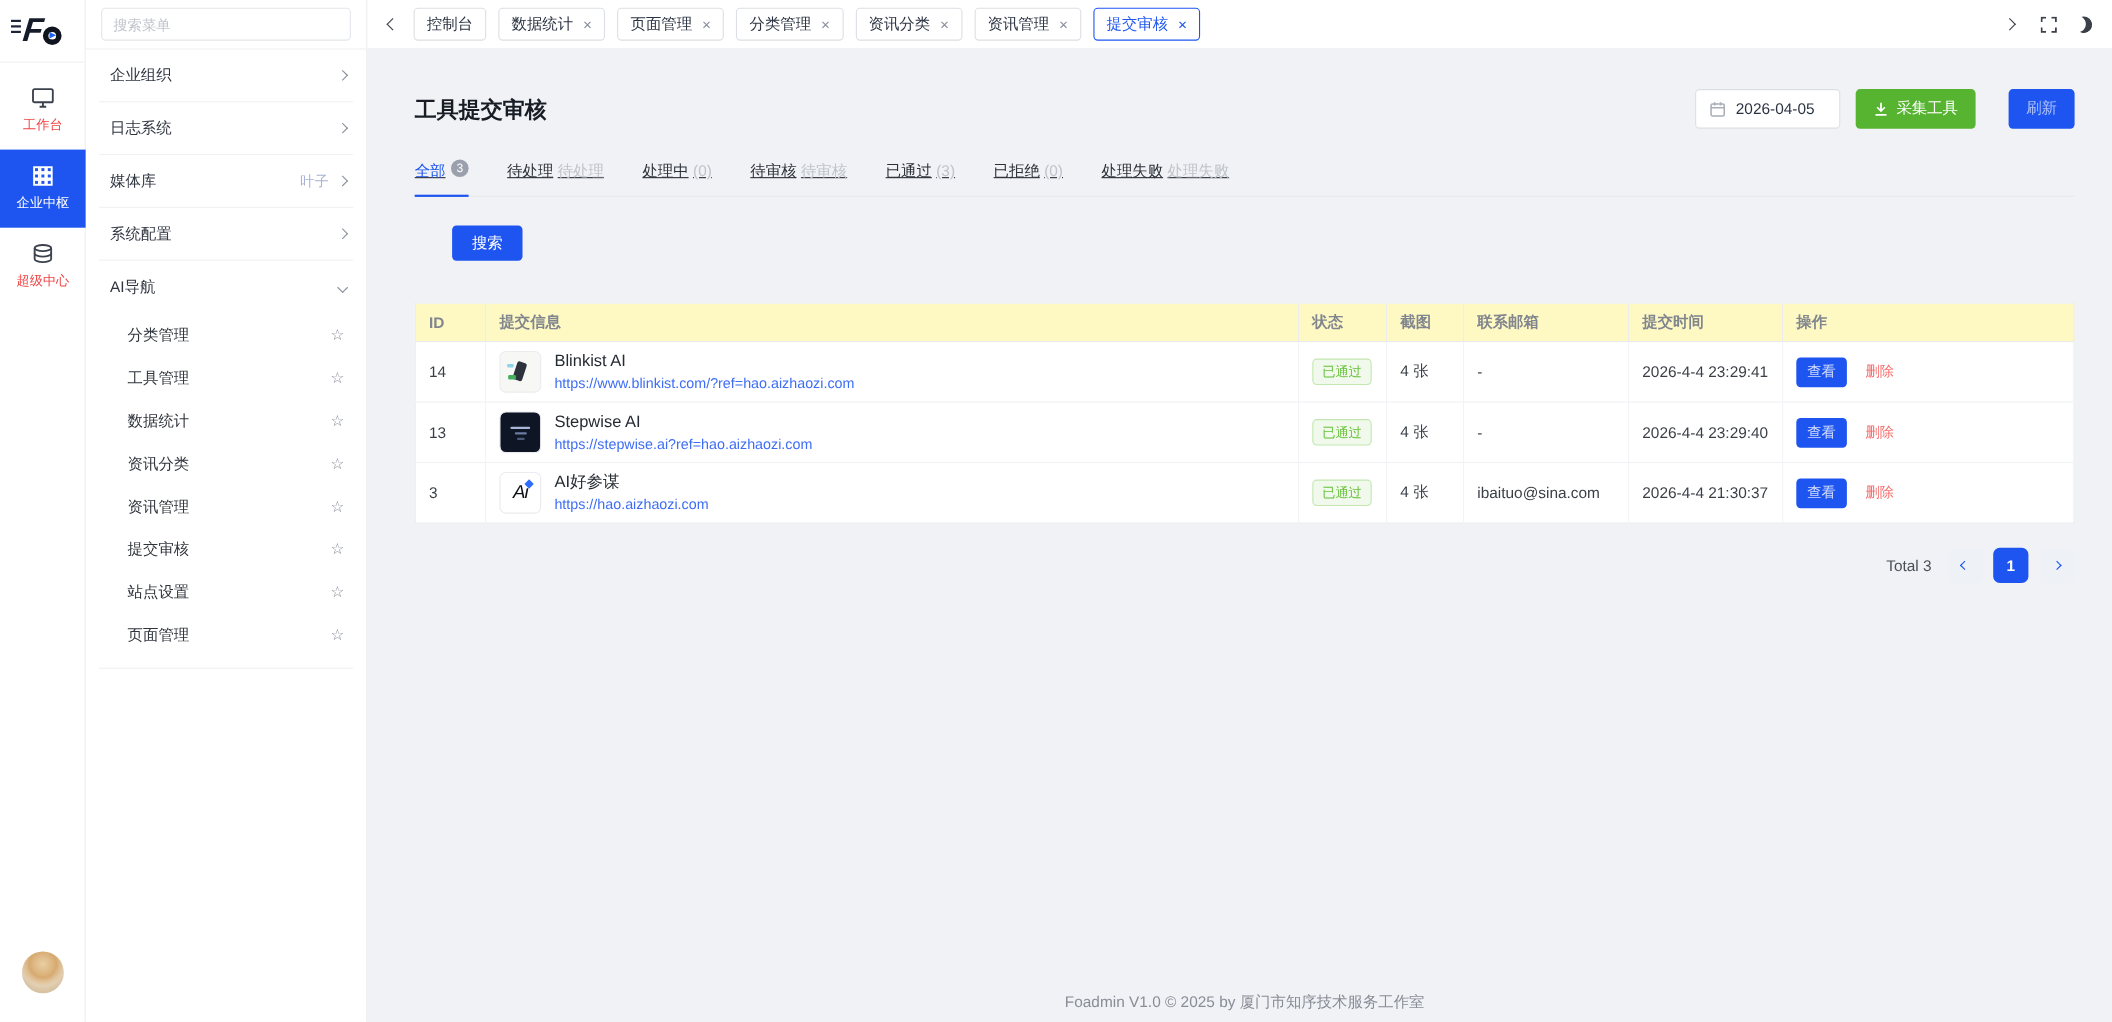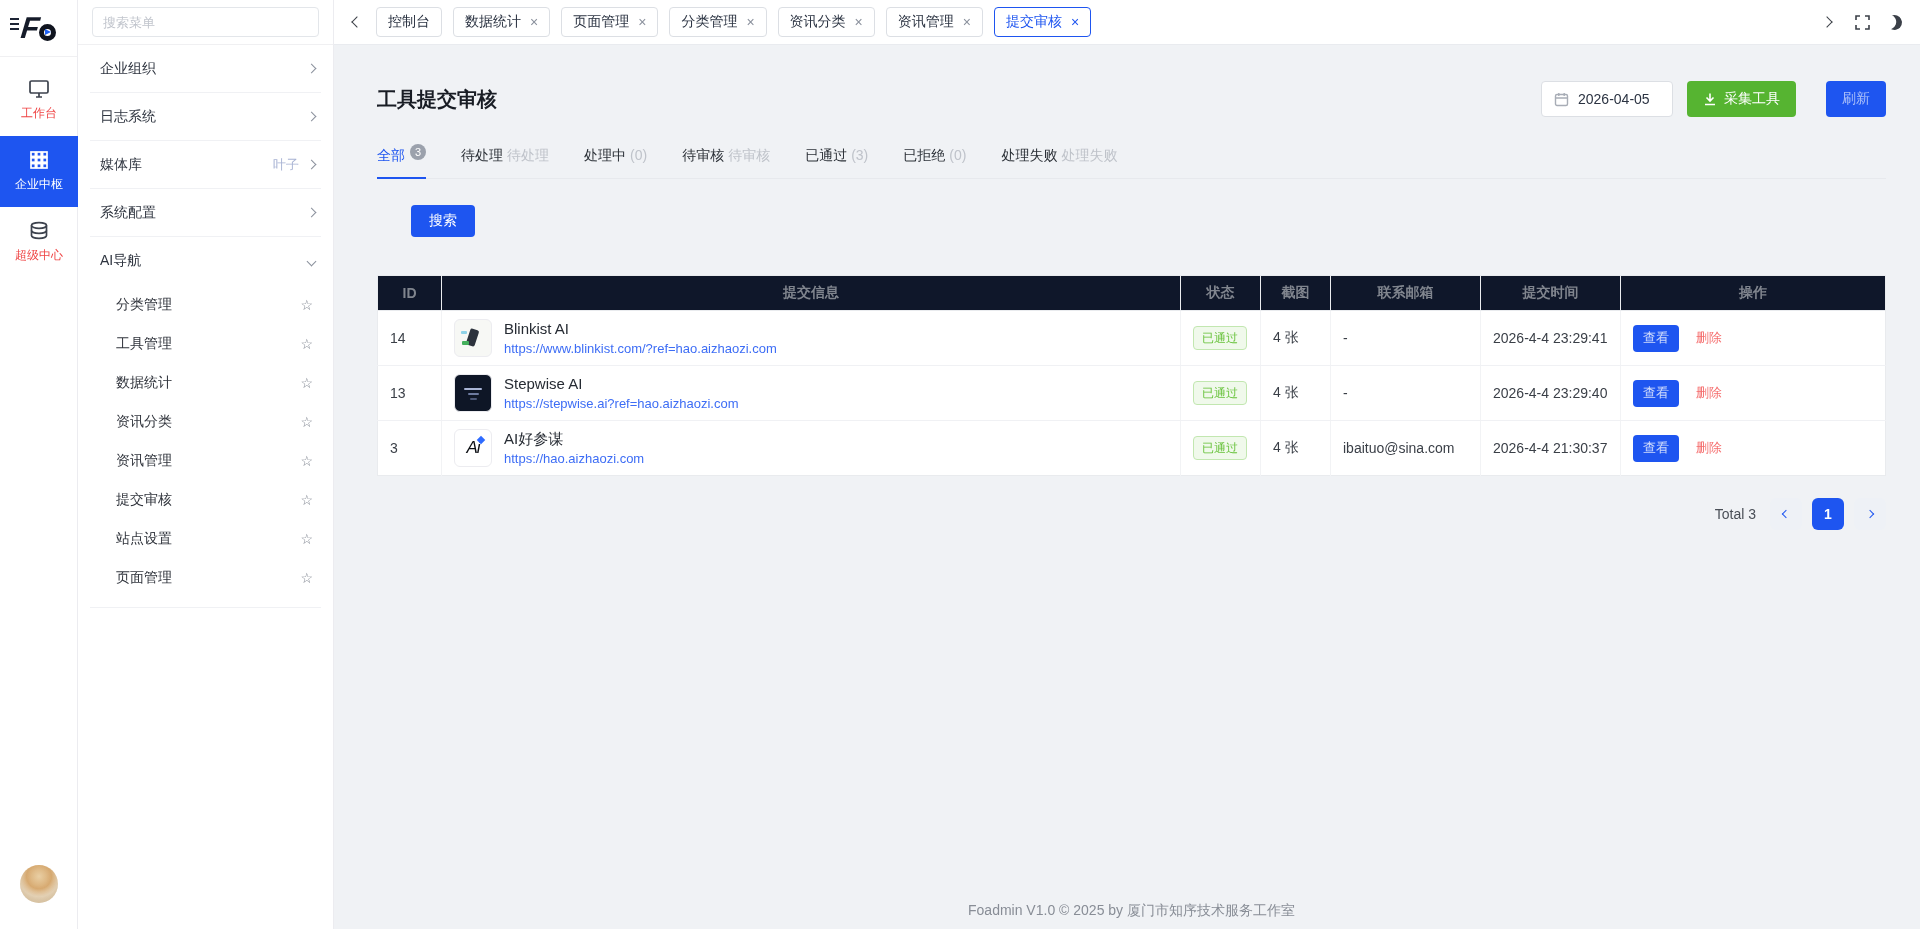--- a/index.html
+++ b/index.html
@@ -56,34 +56,34 @@
   .moon { width:15px; height:15px; border-radius:50%; box-shadow:inset -5px -3px 0 0 #3b4048; transform:rotate(-25deg); cursor:pointer; }
 
   .content { flex:1; padding:0 34px 0 43px; display:flex; flex-direction:column; position:relative; }
   .page-header { margin-top:36px; display:flex; align-items:center; }
   .page-title { font-size:20px; font-weight:bold; color:#181c24; }
   .header-actions { margin-left:auto; display:flex; align-items:center; }
   .date-box { width:132px; height:36px; background:#fff; border:1px solid #dcdfe4; border-radius:4px; display:flex; align-items:center; gap:9px; padding:0 12px; font-size:14px; color:#2b3342; cursor:pointer; }
   .btn-green { margin-left:14px; height:36px; padding:0 16px; background:#56b431; border:none; border-radius:4px; color:#fff; font-size:14px; display:flex; align-items:center; gap:7px; cursor:pointer; font-family:inherit; }
   .btn-refresh { margin-left:30px; height:36px; padding:0 16px; background:#1e55f0; border:none; border-radius:4px; color:rgba(255,255,255,.62); font-size:14px; cursor:pointer; font-family:inherit; }
 
-  .filter-tabs { margin-top:30px; display:flex; gap:35px; border-bottom:1px solid #e7e9ed; }
+  .filter-tabs { margin-top:30px; display:flex; gap:35px; border-bottom:1px solid #e7e9ed;text-decoration:underline; }
   .ftab { padding-bottom:13px; font-size:14px; color:#2b3037; position:relative; cursor:pointer; white-space:nowrap; }
   .ftab .suffix { color:#bfc3ca; margin-left:4px; }
   .ftab.active { color:#1e55f0; }
   .ftab.active::after { content:""; position:absolute; left:0; right:0; bottom:-1px; height:2px; background:#1e55f0; }
   .fbadge { display:inline-block; min-width:16px; height:16px; border-radius:9px; background:#9ba1ac; color:#fff; font-size:11px; line-height:16px; text-align:center; margin-left:5px; transform:translateY(-4px); }
 
   .search-row { margin-top:26px; display:flex; align-items:center; }
   .url-input { width:280px; height:32px; border:1px solid #dcdfe4; border-radius:6px; background:#fff; padding:0 11px; font-size:13px; color:#333; outline:none; font-family:inherit; }
   .url-input::placeholder { color:#c0c4cc; }
   .btn-search { margin-left:34px; width:64px; height:32px; background:#1e55f0; color:#fff; border:none; border-radius:4px; font-size:14px; cursor:pointer; font-family:inherit; }
 
   table.data { margin-top:38px; width:100%; border-collapse:collapse; table-layout:fixed; background:#fff; border:1px solid #e9ebee; }
-  table.data th { background:#0f172a; color:#80858e; font-size:14px; font-weight:600; text-align:center; padding:8px 12px; border-right:1px solid #ebedf0; border-bottom:1px solid #e9ebee; }
+  table.data th { background:#fef9c3; color:#80858e; font-size:14px; font-weight:600; text-align:left; padding:8px 12px; border-right:1px solid #ebedf0; border-bottom:1px solid #e9ebee; }
   table.data th:last-child { border-right:none; }
   table.data td { padding:8px 12px; border-right:1px solid #f2f3f5; border-bottom:1px solid #f0f1f4; font-size:14px; color:#3a3f47; vertical-align:middle; height:54px; }
   table.data td:last-child { border-right:none; }
   table.data tr:last-child td { border-bottom:none; }
   .cell-id { color:#5f646c; }
   .info-cell { display:flex; align-items:center; gap:12px; }
   .thumb { width:38px; height:38px; border-radius:6px; border:1px solid #ececf0; flex-shrink:0; position:relative; overflow:hidden; }
   .t-blinkist { background:#f7f8f5; }
   .t-blinkist i.m1 { position:absolute; left:13px; top:9px; width:9px; height:17px; background:#2d333d; border-radius:2px; transform:rotate(18deg); }
   .t-blinkist i.m2 { position:absolute; left:7px; top:21px; width:7px; height:4px; background:#44b05c; border-radius:1px; }

